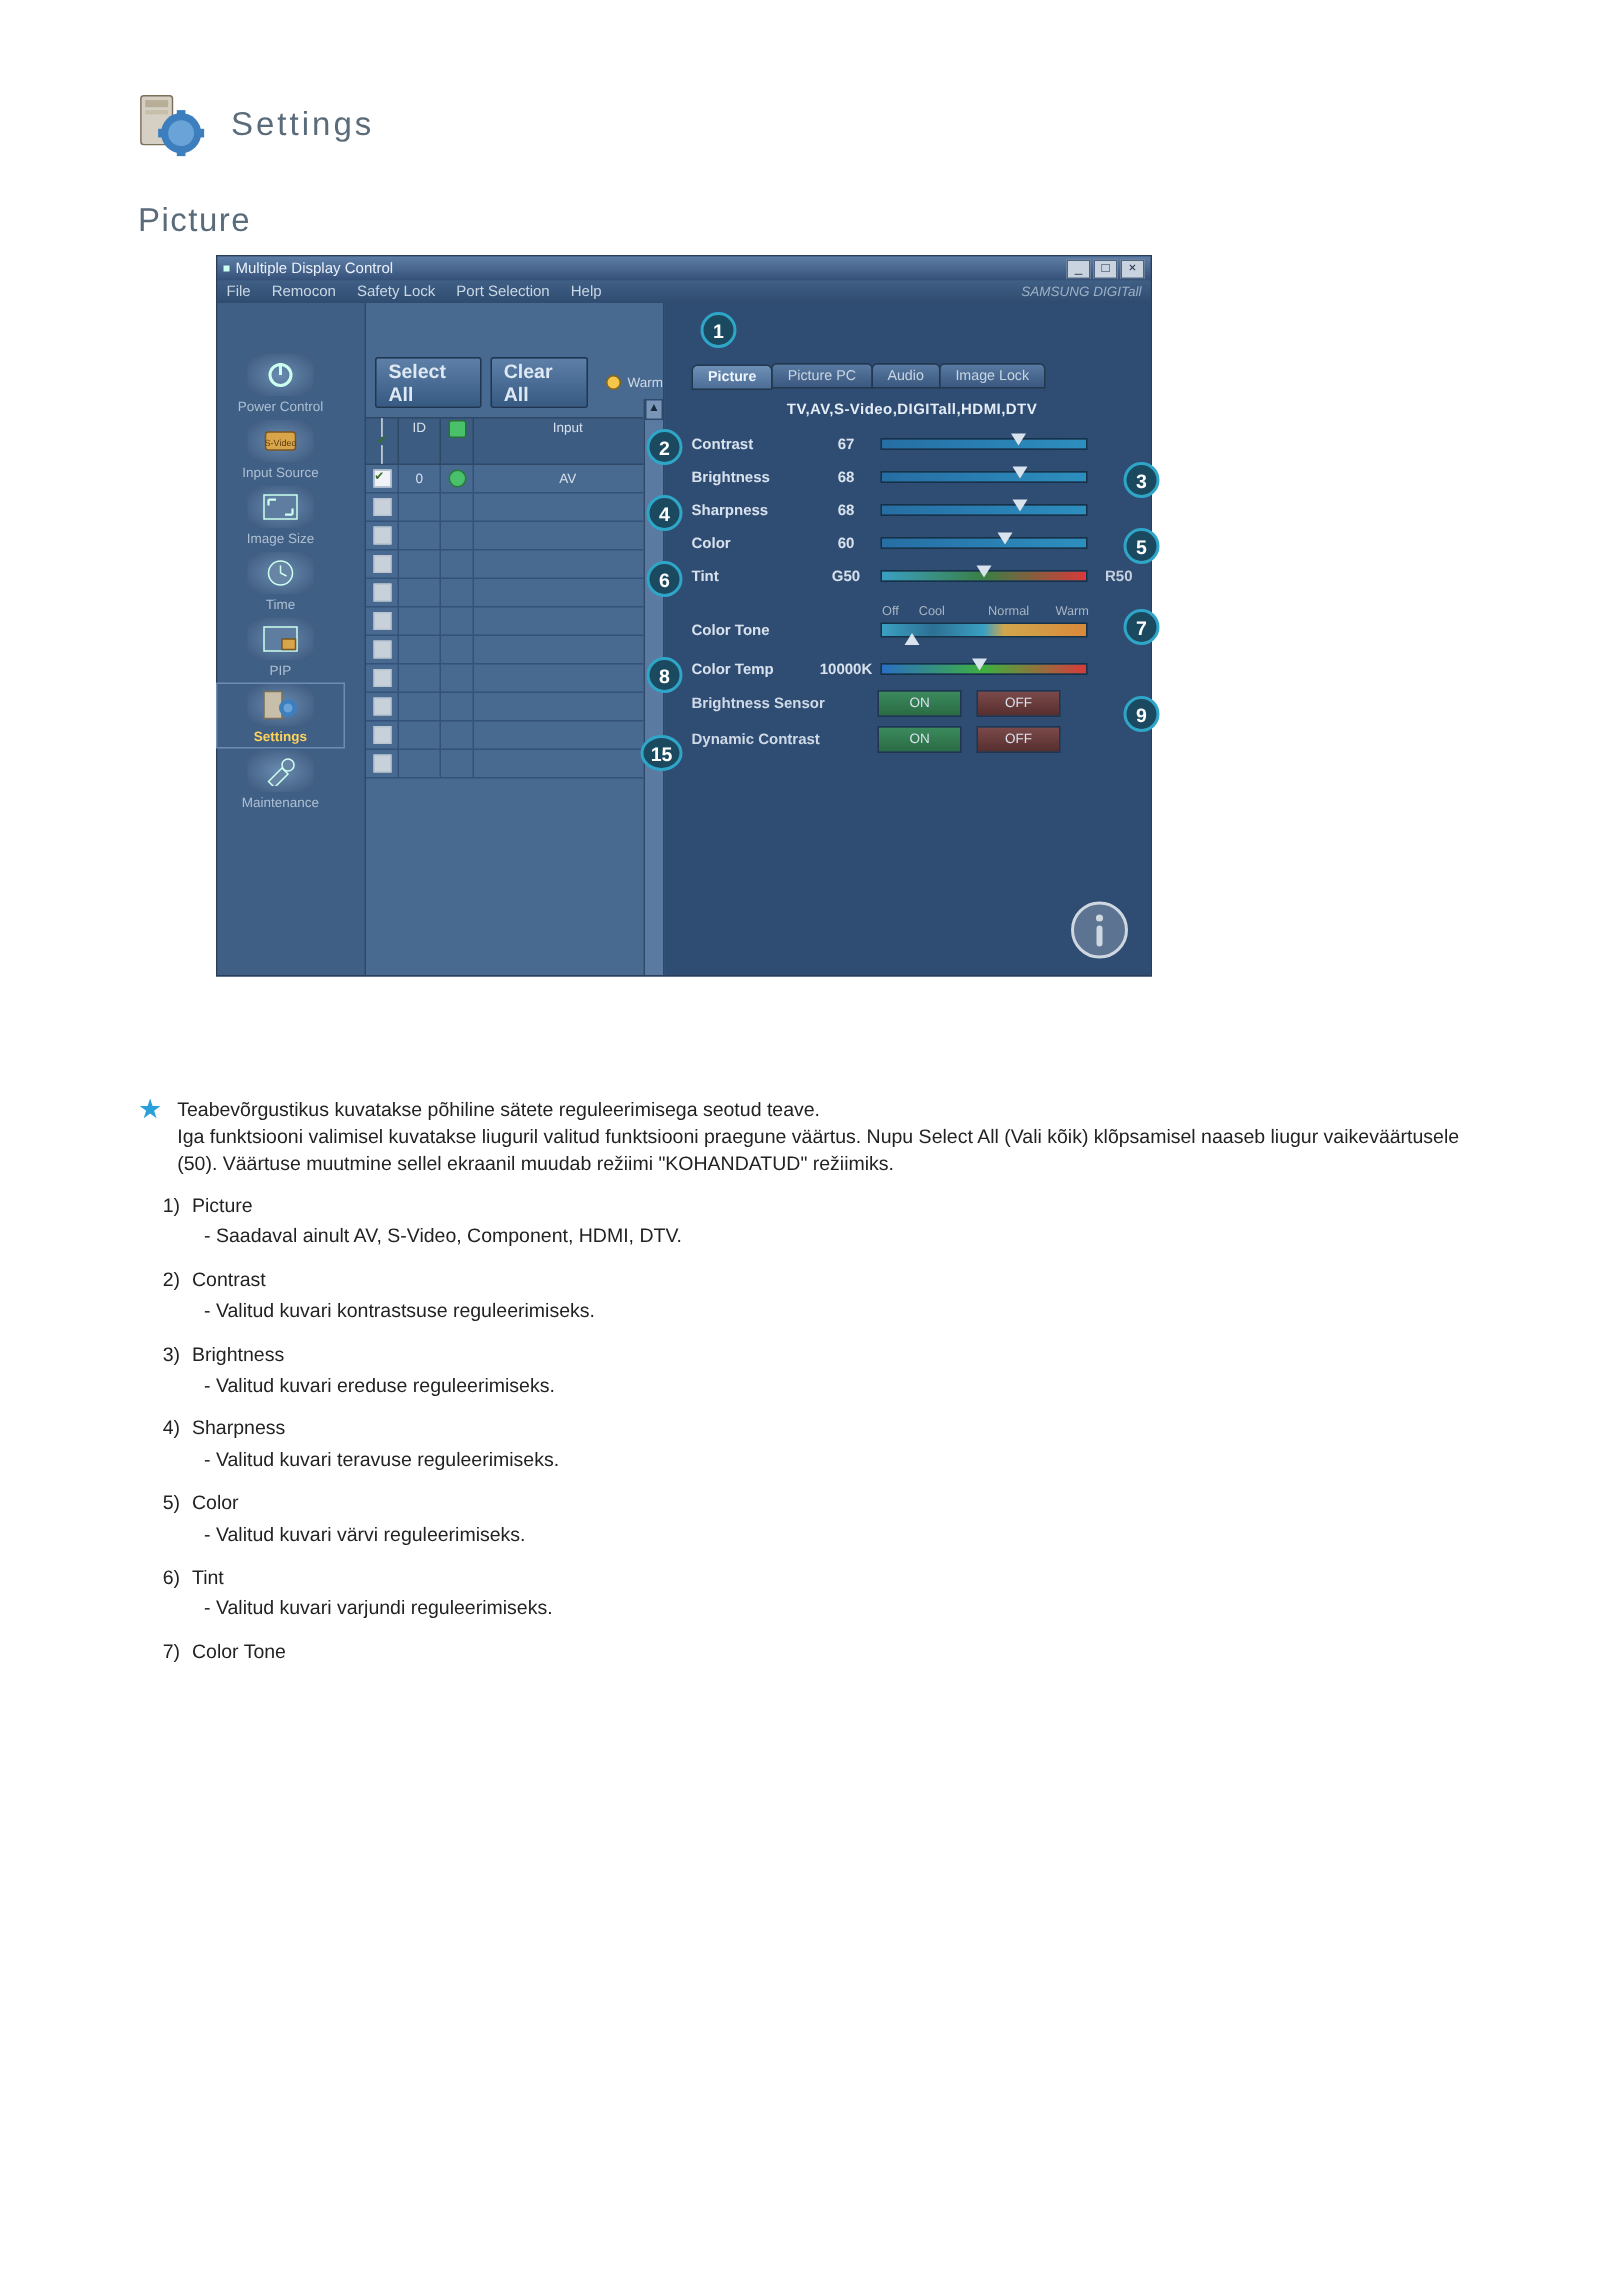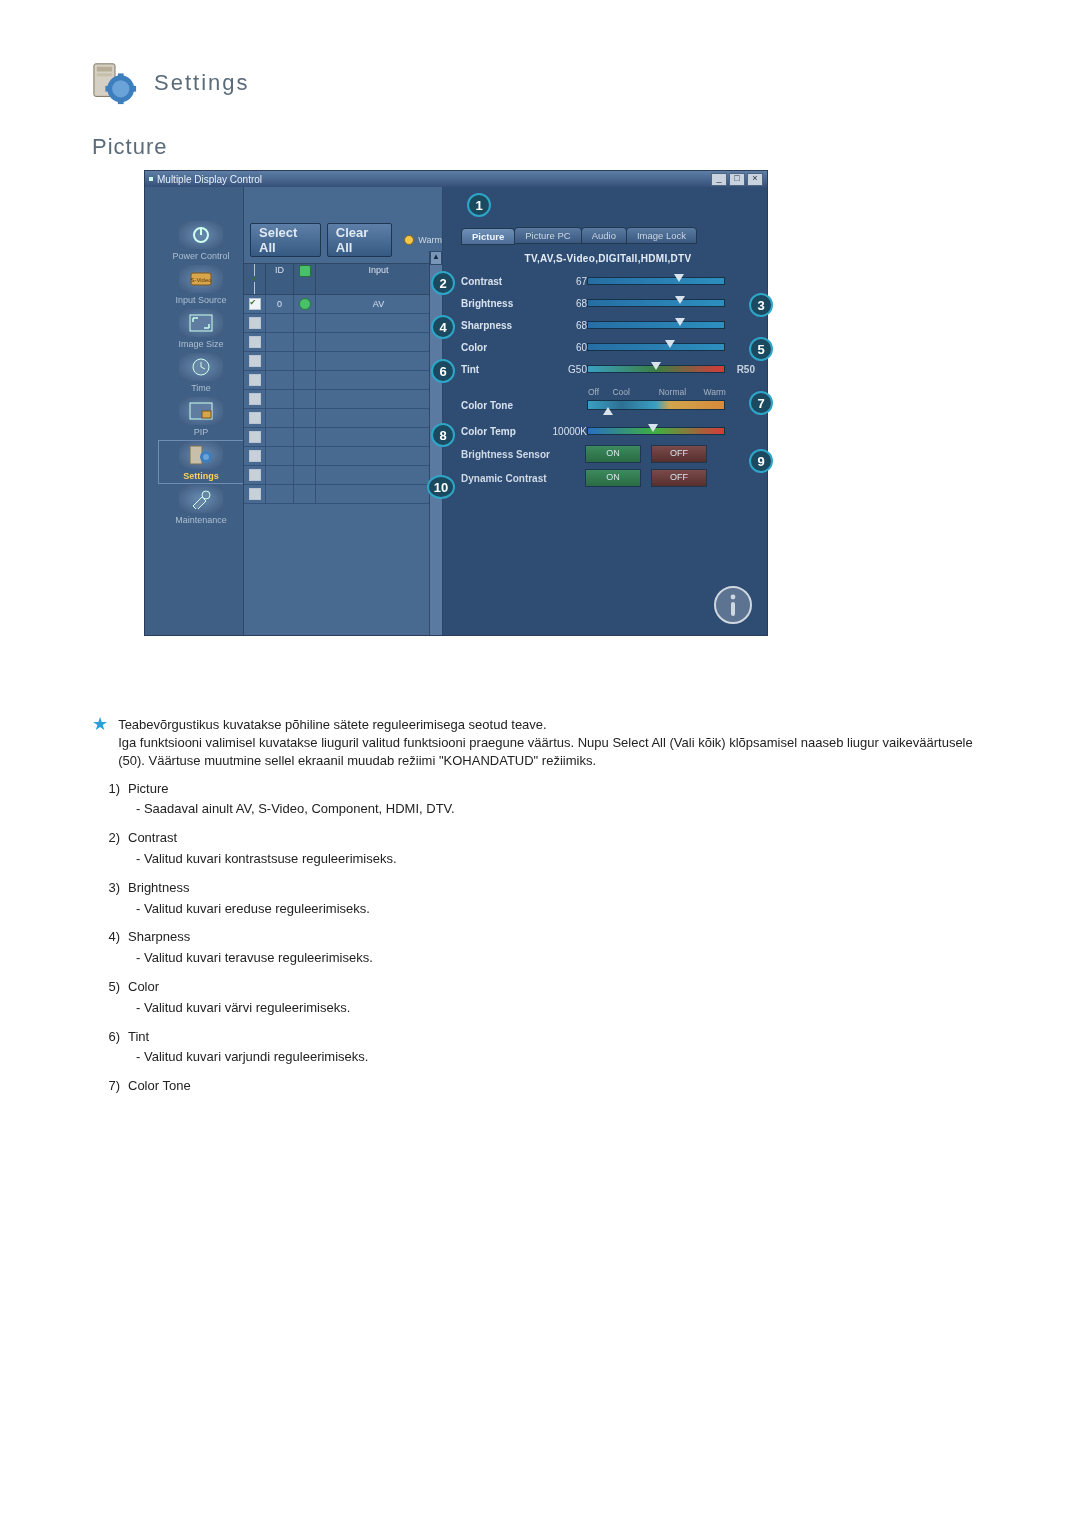--- a/index.html
+++ b/index.html
@@ -83,21 +83,21 @@
   .mdc-body {
     display: flex;
     height: 448px;
   }
   
   .mdc-sidebar {
     width: 98px;
     background: #3f5f85;
     display: flex;
     flex-direction: column;
-    align-items: flex-end;
+    align-items: flex-start;
     padding-top: 34px;
     gap: 2px;
   }
   .sb-item {
     width: 84px;
     text-align: center;
     font-size: 9px;
     color: #aebfd2;
     padding-bottom: 2px;
   }
@@ -186,21 +186,21 @@
   }
   .sourceline {
     font-size:10px; font-weight:bold; color:#e4ecf5; text-align:center;
     padding: 3px 0 6px 0; letter-spacing:0.3px;
   }
   .slider-row {
     display:flex; align-items:center; height:22px;
     font-size:10px; color:#d8e2ed;
   }
   .s-label { width:78px; font-weight:bold; }
-  .s-val { width:46px; text-align:right; padding-left:2px; font-weight:normal; }
+  .s-val { width:46px; text-align:center; padding-left:2px; font-weight:bold; }
   .s-track {
     flex:1; height:6px; position:relative;
     background: linear-gradient(90deg,#266ea4,#2d8fbf);
     border:1px solid #153248;
   }
   .s-track.temp {
     background: linear-gradient(90deg,#2a6fc2 0%,#3fb03f 50%,#d83a3a 100%);
   }
   .s-track.tone {
     background: linear-gradient(90deg,#3aa0c2 0%, #2d7094 25%, #3aa0c2 50%, #d1a64d 60%, #d88a3a 100%);
@@ -295,20 +295,29 @@
   <div class="mdc-window">
     <div class="mdc-titlebar">
       <span class="sq"></span>
       <span>Multiple Display Control</span>
       <div class="winbtns">
         <span>_</span>
         <span>□</span>
         <span>×</span>
       </div>
     </div>
+    <div class="mdc-menubar">
+      <span>File</span>
+      <span>Remocon</span>
+      <span>Safety Lock</span>
+      <span>Port Selection</span>
+      <span>Help</span>
+      <span class="spacer"></span>
+      <span class="brand">SAMSUNG DIGITall</span>
+    </div>
     <div class="mdc-body">
 
       <div class="mdc-sidebar">
         <div class="sb-item">
           <div class="sb-icon">
             <svg width="20" height="20" viewBox="0 0 20 20">
                 <circle cx="10" cy="10" r="7" fill="none" stroke="#cfe" stroke-width="2"></circle>
                 <line x1="10" y1="2" x2="10" y2="10" stroke="#cfe" stroke-width="2"></line>
               </svg>
           </div>
@@ -486,21 +495,21 @@
 
         <div class="callout" style="left:24px; top:6px">1</div>
         <div class="callout" style="left:-12px; top:84px">2</div>
         <div class="callout" style="right:-6px; top:106px">3</div>
         <div class="callout" style="left:-12px; top:128px">4</div>
         <div class="callout" style="right:-6px; top:150px">5</div>
         <div class="callout" style="left:-12px; top:172px">6</div>
         <div class="callout" style="right:-6px; top:204px">7</div>
         <div class="callout" style="left:-12px; top:236px">8</div>
         <div class="callout" style="right:-6px; top:262px">9</div>
-        <div class="callout" style="left:-16px; top:288px; width:24px">10</div>
+        <div class="callout" style="left:-16px; top:288px; width:24px">15</div>
 
         <div class="tabs">
           <div class="tab active">Picture</div>
           <div class="tab">Picture PC</div>
           <div class="tab">Audio</div>
           <div class="tab">Image Lock</div>
         </div>
         <div class="sourceline">TV,AV,S-Video,DIGITall,HDMI,DTV</div>
 
         <div class="slider-row">

